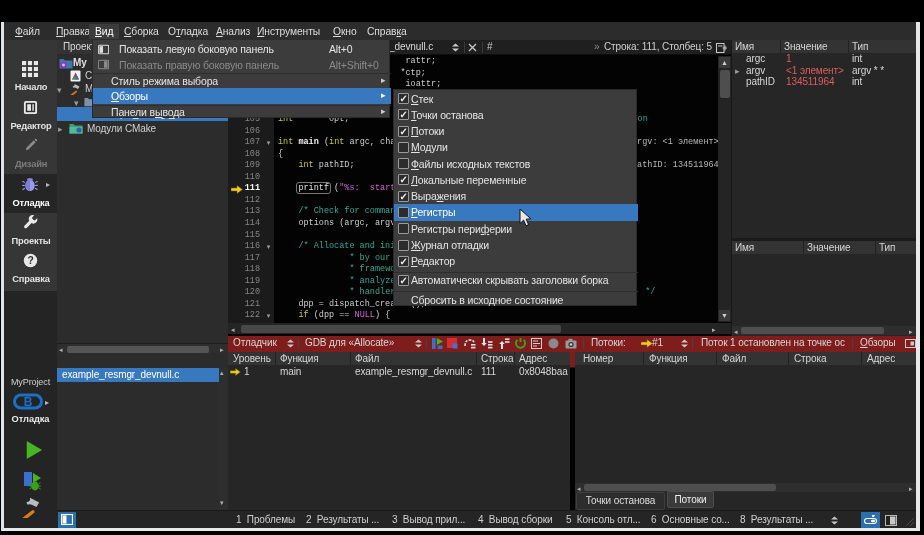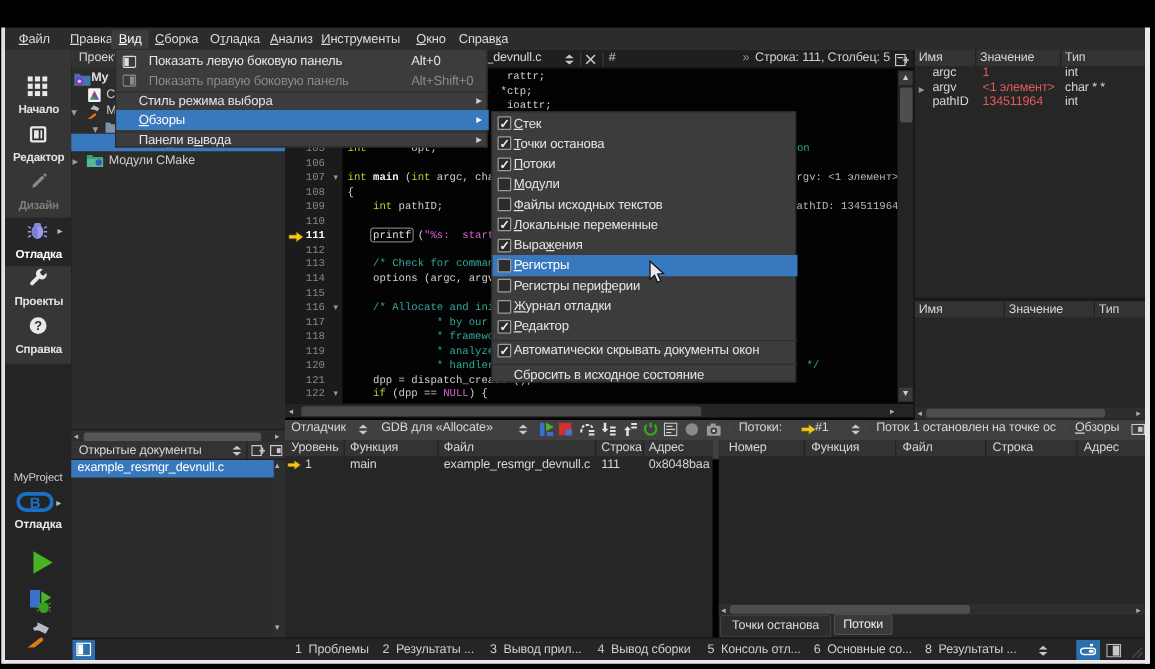--- a/index.html
+++ b/index.html
@@ -178,35 +178,20 @@
         <circle cx="10" cy="8" r="2.6" fill="#2a66b0"></circle>
       </svg>
     <div class="a" style="left:30px;top:83px;color:#d0d0d0;">Модули CMake</div>
 
     <div class="a" style="left:0;top:303px;width:171px;height:10px;background:#2e2e2e;border-top:1px solid #1e1e1e;">
       <div class="a arr2" style="left:2px;top:2px;">◂</div>
       <div class="a" style="left:10px;top:1.5px;width:142px;height:7px;background:#555;border-radius:2px;"></div>
       <div class="a arr2" style="left:163px;top:2px;">▸</div>
     </div>
 
-    <div class="a hdr" style="left:0;top:313px;width:171px;height:15px;line-height:15px;border-bottom:1px solid #1e1e1e;">
-      <span style="margin-left:6px">Открытые документы</span>
-      <svg class="a" style="left:128px;top:3px" width="9" height="9" viewBox="0 0 9 9">
-          <path d="M4.5 0.5 L8 3.5 L1 3.5 Z M4.5 8.5 L8 5.5 L1 5.5 Z" fill="#c8c8c8"></path>
-        </svg>
-      <div class="a" style="left:140px;top:0px;height:15px;border-left:1px solid #222;"></div>
-      <svg class="a" style="left:144px;top:3px" width="11" height="9" viewBox="0 0 11 9">
-          <rect x="0.5" y="0.5" width="7.5" height="8" fill="none" stroke="#c8c8c8"></rect>
-          <path d="M9 2 v5 M6.5 4.5 h5" stroke="#c8c8c8" stroke-width="1.2"></path>
-        </svg>
-      <svg class="a" style="left:159px;top:3px" width="10" height="9" viewBox="0 0 10 9">
-          <rect x="0.5" y="0.5" width="9" height="8" fill="none" stroke="#c8c8c8"></rect>
-          <rect x="5.5" y="2.5" width="3" height="4" fill="#c8c8c8"></rect>
-        </svg>
-    </div>
 
     <div class="a" style="left:0;top:328px;width:163px;height:14px;background:#3878be;color:#fff;line-height:14px;"><span style="margin-left:5px">example_resmgr_devnull.c</span></div>
 
     <div class="a" style="left:162px;top:328px;width:9px;height:141px;background:#2e2e2e;">
       <div class="a arr2" style="left:1px;top:1px;">▴</div>
       <div class="a arr2" style="left:1px;top:131px;">▾</div>
     </div>
   </div>
   <style>.arr{color:#9a9a9a;font-size:9px;line-height:12px;}.arr2{color:#b0b0b0;font-size:7px;line-height:7px;}</style>
   <div class="a" id="editor" style="left:228px;top:40px;width:503px;height:296px;background:#030303;">
@@ -307,21 +292,21 @@
     </div>
     <div class="a row" style="top:13px">
         <span style="position:absolute;left:14px">argc</span>
         <span class="red" style="position:absolute;left:54px">1</span>
         <span style="position:absolute;left:120px">int</span>
       </div>
     <div class="a row" style="top:24.5px">
         <span class="arr" style="position:absolute;left:3px;">▸</span>
         <span style="position:absolute;left:14px">argv</span>
         <span class="red" style="position:absolute;left:54px">&lt;1 элемент&gt;</span>
-        <span style="position:absolute;left:120px">char * *</span>
+        <span style="position:absolute;left:120px">argv * *</span>
       </div>
     <div class="a row" style="top:36px">
         <span style="position:absolute;left:14px">pathID</span>
         <span class="red" style="position:absolute;left:54px">134511964</span>
         <span style="position:absolute;left:120px">int</span>
       </div>
 
     <div class="a" style="left:0;top:198px;width:185px;height:3px;background:#1a1a1a;"></div>
     <div class="a hdr" style="left:0;top:201px;width:185px;height:13px;line-height:13px;">
       <span style="position:absolute;left:3px">Имя</span>
@@ -330,21 +315,21 @@
       <div class="a" style="left:71px;top:0;height:13px;border-left:1px solid #222;"></div>
       <div class="a" style="left:143px;top:0;height:13px;border-left:1px solid #222;"></div>
     </div>
     <div class="a" style="left:0;top:286px;width:185px;height:9px;background:#2e2e2e;">
       <div class="a arr2" style="left:2px;top:1.5px;">◂</div>
       <div class="a" style="left:9px;top:1px;width:143px;height:7px;background:#4e4e4e;border-radius:2px;"></div>
       <div class="a arr2" style="left:177px;top:1.5px;">▸</div>
     </div>
   </div>
   <style>.row{left:0;width:185px;height:11.5px;line-height:11.5px;color:#d6d6d6;}.red{color:#e05c5c;}</style>
-  <div class="a" id="dbgbar" style="left:228px;top:336px;width:689px;height:32px;background:#404040;border-bottom:1px solid #1e1e1e;color:#d6d6d6;">
+  <div class="a" id="dbgbar" style="left:228px;top:336px;width:689px;height:32px;background:#7f1d1d;border-bottom:1px solid #1e1e1e;color:#d6d6d6;">
     <span class="a" style="left:5px;top:1px">Отладчик</span>
     <svg class="a" style="left:58px;top:3px" width="9" height="9" viewBox="0 0 9 9">
         <path d="M4.5 0.5 L8 3.5 L1 3.5 Z M4.5 8.5 L8 5.5 L1 5.5 Z" fill="#c8c8c8"></path>
       </svg>
     <div class="a vsep" style="left:70px"></div>
     <span class="a" style="left:77px;top:1px">GDB для «Allocate»</span>
     <svg class="a" style="left:186px;top:3px" width="9" height="9" viewBox="0 0 9 9">
         <path d="M4.5 0.5 L8 3.5 L1 3.5 Z M4.5 8.5 L8 5.5 L1 5.5 Z" fill="#c8c8c8"></path>
       </svg>
     <div class="a vsep" style="left:198px"></div>
@@ -530,21 +515,21 @@
     <div class="cb" style="top:116.9px"></div>
       <div class="mt" style="top:116.4px;color:#fff"><u>Р</u>егистры</div>
     <div class="cb" style="top:133.2px"></div>
       <div class="mt" style="top:132.7px">Регистры пери<u>ф</u>ерии</div>
     <div class="cb" style="top:149.5px"></div>
       <div class="mt" style="top:149px"><u>Ж</u>урнал отладки</div>
     <div class="cb ck" style="top:165.8px"></div>
       <div class="mt" style="top:165.3px"><u>Р</u>едактор</div>
     <div class="a" style="left:0;top:181.5px;width:244px;border-top:1px solid #2e2e2e;"></div>
     <div class="cb ck" style="top:184.9px"></div>
-      <div class="mt" style="top:184.4px">Автоматически скрывать документы окон</div>
+      <div class="mt" style="top:184.4px">Автоматически скрывать заголовки борка</div>
     <div class="a" style="left:0;top:200.5px;width:244px;border-top:1px solid #2e2e2e;"></div>
     <div class="mt" style="top:203.7px">Сбросить в исходное состояние</div>
   </div>
   <svg class="a" style="left:519px;top:208px;z-index:60" width="13" height="19" viewBox="0 0 13 19">
       <path d="M1 1 L1 15.5 L4.6 12.2 L7 17.8 L9.6 16.6 L7.2 11.2 L11.8 10.8 Z" fill="#e8e8e8" stroke="#111" stroke-width="1"></path>
     </svg>
   <style>
     .dis{color:#8a8a8a;}
     .marr{font-size:9px;color:#cfcfcf;}
     .cb{position:absolute;left:3.5px;width:11px;height:11px;background:#2c2c2c;border:1px solid #9a9a9a;border-radius:1px;}

